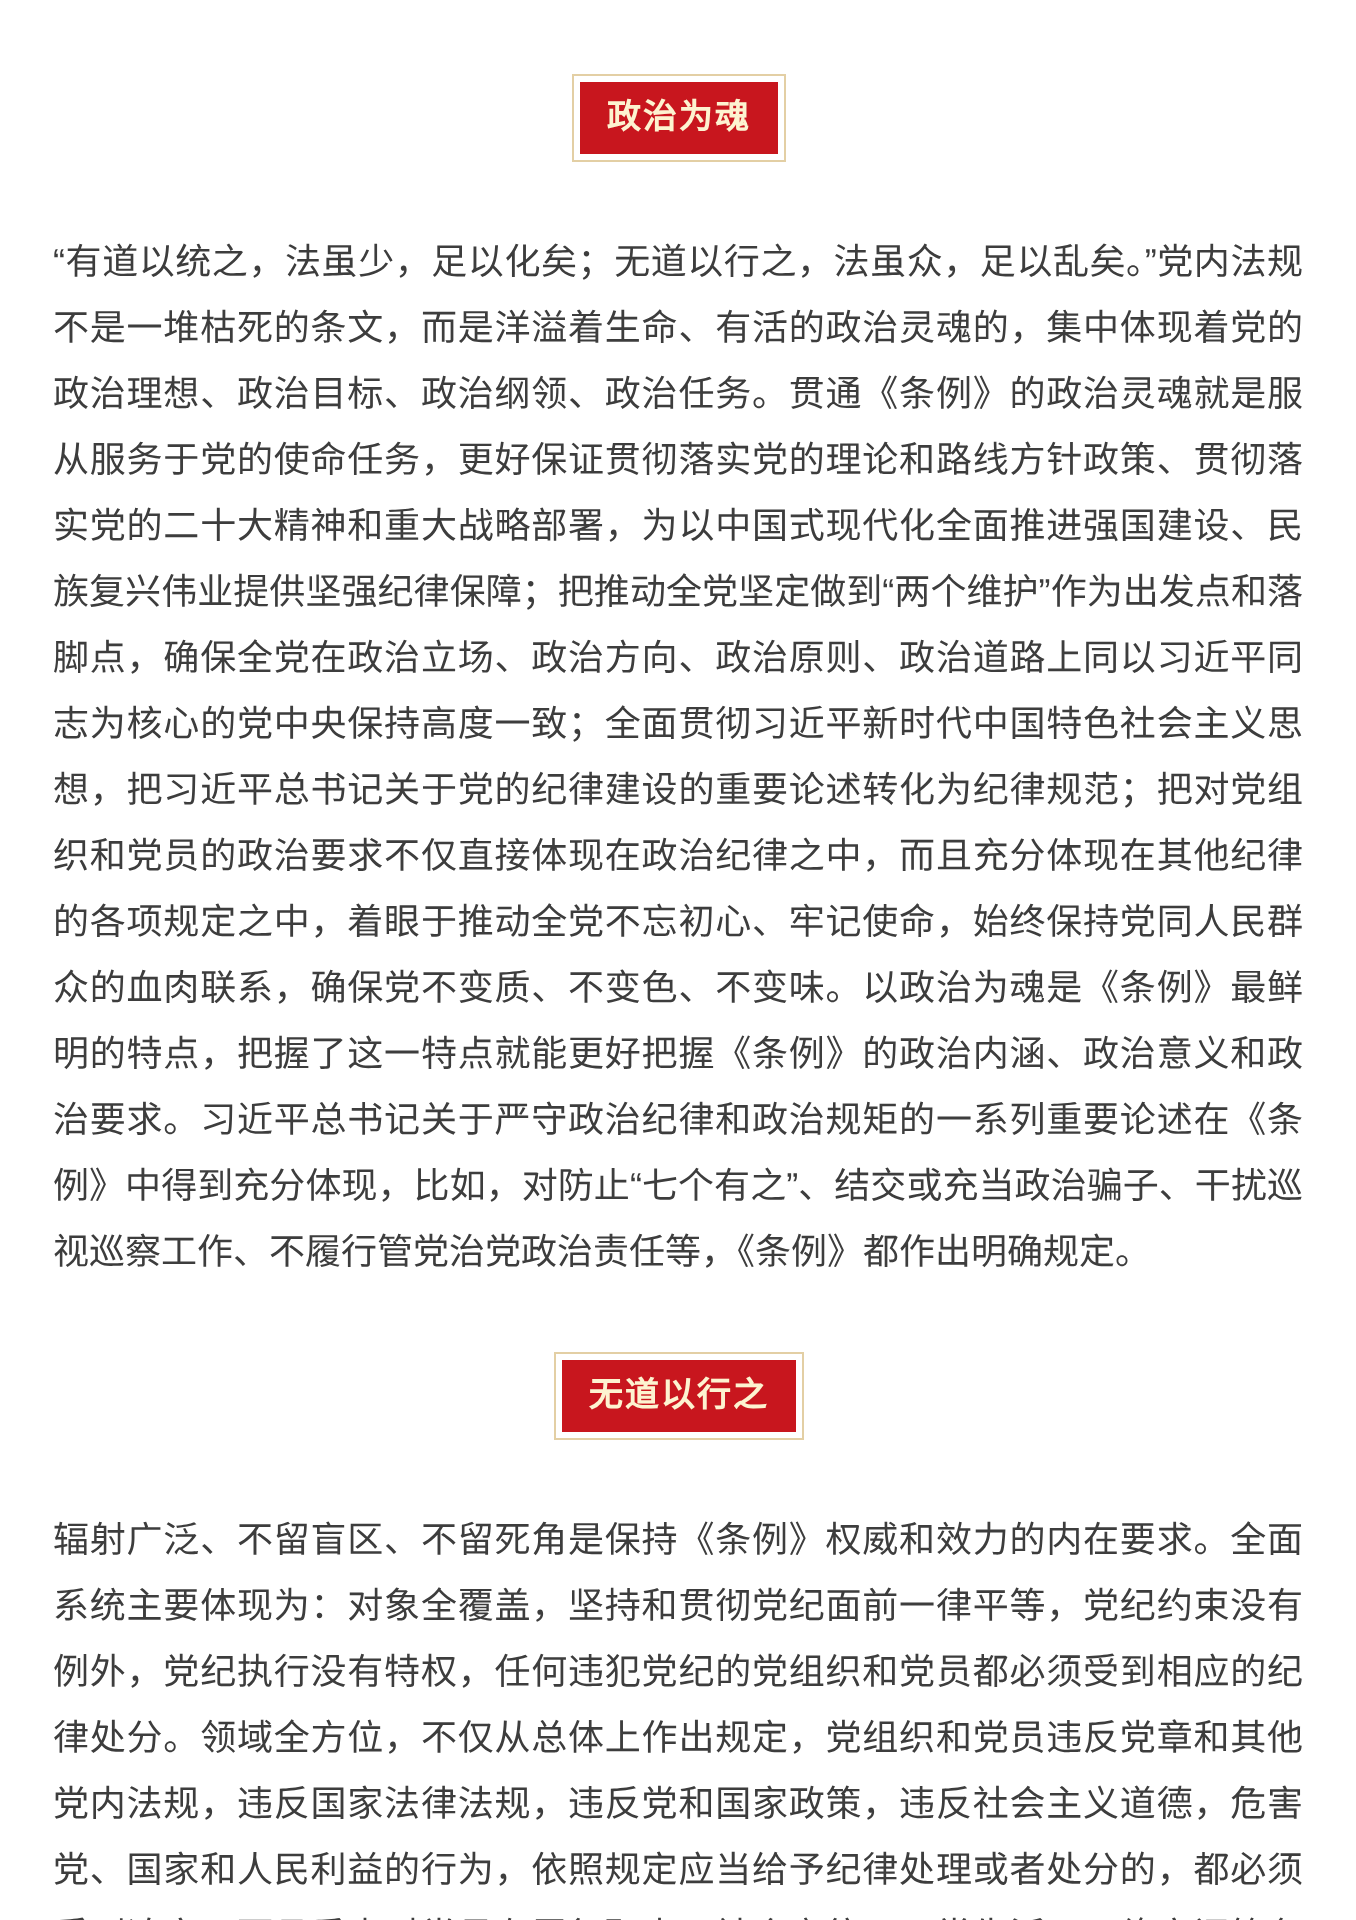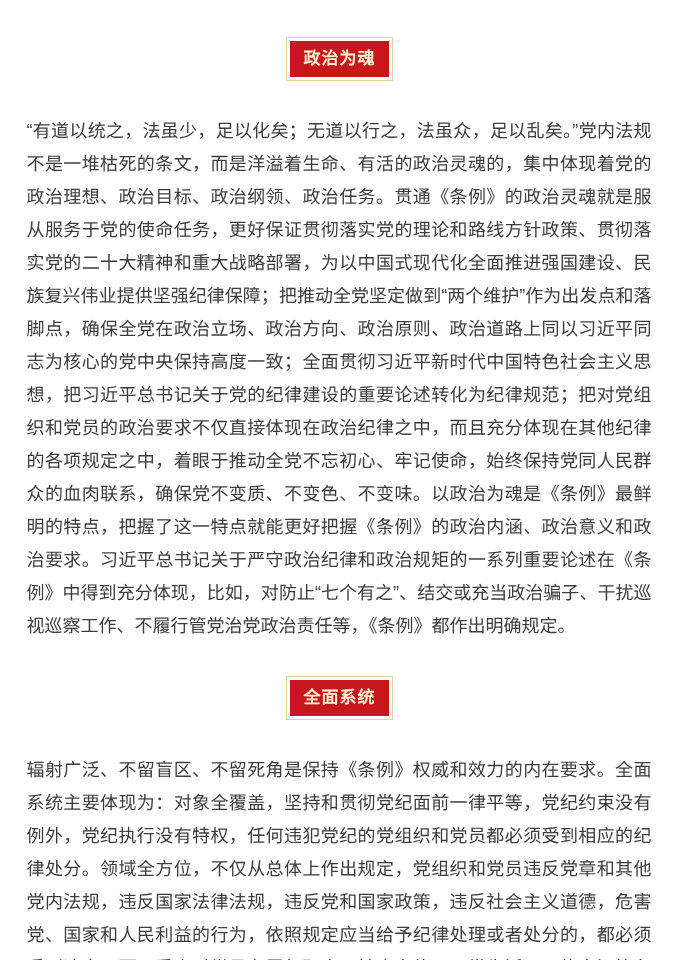--- a/index.html
+++ b/index.html
@@ -63,20 +63,20 @@
     <div class="badge-row first">
       <span class="badge-outer">
         <span class="badge">政治为魂</span>
       </span>
     </div>
 
     <p class="body-paragraph">“有道以统之，法虽少，足以化矣；无道以行之，法虽众，足以乱矣。”党内法规不是一堆枯死的条文，而是洋溢着生命、有活的政治灵魂的，集中体现着党的政治理想、政治目标、政治纲领、政治任务。贯通《条例》的政治灵魂就是服从服务于党的使命任务，更好保证贯彻落实党的理论和路线方针政策、贯彻落实党的二十大精神和重大战略部署，为以中国式现代化全面推进强国建设、民族复兴伟业提供坚强纪律保障；把推动全党坚定做到“两个维护”作为出发点和落脚点，确保全党在政治立场、政治方向、政治原则、政治道路上同以习近平同志为核心的党中央保持高度一致；全面贯彻习近平新时代中国特色社会主义思想，把习近平总书记关于党的纪律建设的重要论述转化为纪律规范；把对党组织和党员的政治要求不仅直接体现在政治纪律之中，而且充分体现在其他纪律的各项规定之中，着眼于推动全党不忘初心、牢记使命，始终保持党同人民群众的血肉联系，确保党不变质、不变色、不变味。以政治为魂是《条例》最鲜明的特点，把握了这一特点就能更好把握《条例》的政治内涵、政治意义和政治要求。习近平总书记关于严守政治纪律和政治规矩的一系列重要论述在《条例》中得到充分体现，比如，对防止“七个有之”、结交或充当政治骗子、干扰巡视巡察工作、不履行管党治党政治责任等，《条例》都作出明确规定。</p>
 
     <div class="badge-row second">
       <span class="badge-outer">
-        <span class="badge">全面系统</span>
+        <span class="badge">无道以行之</span>
       </span>
     </div>
 
     <p class="body-paragraph">辐射广泛、不留盲区、不留死角是保持《条例》权威和效力的内在要求。全面系统主要体现为：对象全覆盖，坚持和贯彻党纪面前一律平等，党纪约束没有例外，党纪执行没有特权，任何违犯党纪的党组织和党员都必须受到相应的纪律处分。领域全方位，不仅从总体上作出规定，党组织和党员违反党章和其他党内法规，违反国家法律法规，违反党和国家政策，违反社会主义道德，危害党、国家和人民利益的行为，依照规定应当给予纪律处理或者处分的，都必须受到追究，而且重点对党员在履行职责、社会交往、日常生活、网络空间等各个方面的言行列出清单。可以说，党员八小时内外、网上网下、境内境外的言行都不能越过纪律底线。情形全包含，违反六项纪律基本上涵盖了当前条件下违纪的主要类型，并且每一种违纪的具体情形都有详细规定。此外，对其他违纪情形，第三十五条、第四十八条还作了兜底性规定。时段全周期，不仅对在职党员进行规范，而且对离职、退（离）休党员的违纪行为作出明确规定，集中体现在第一百零五条、第一百零六条的规定之中。</p>
 
   </div>
 </div>
 
 </body></html>

